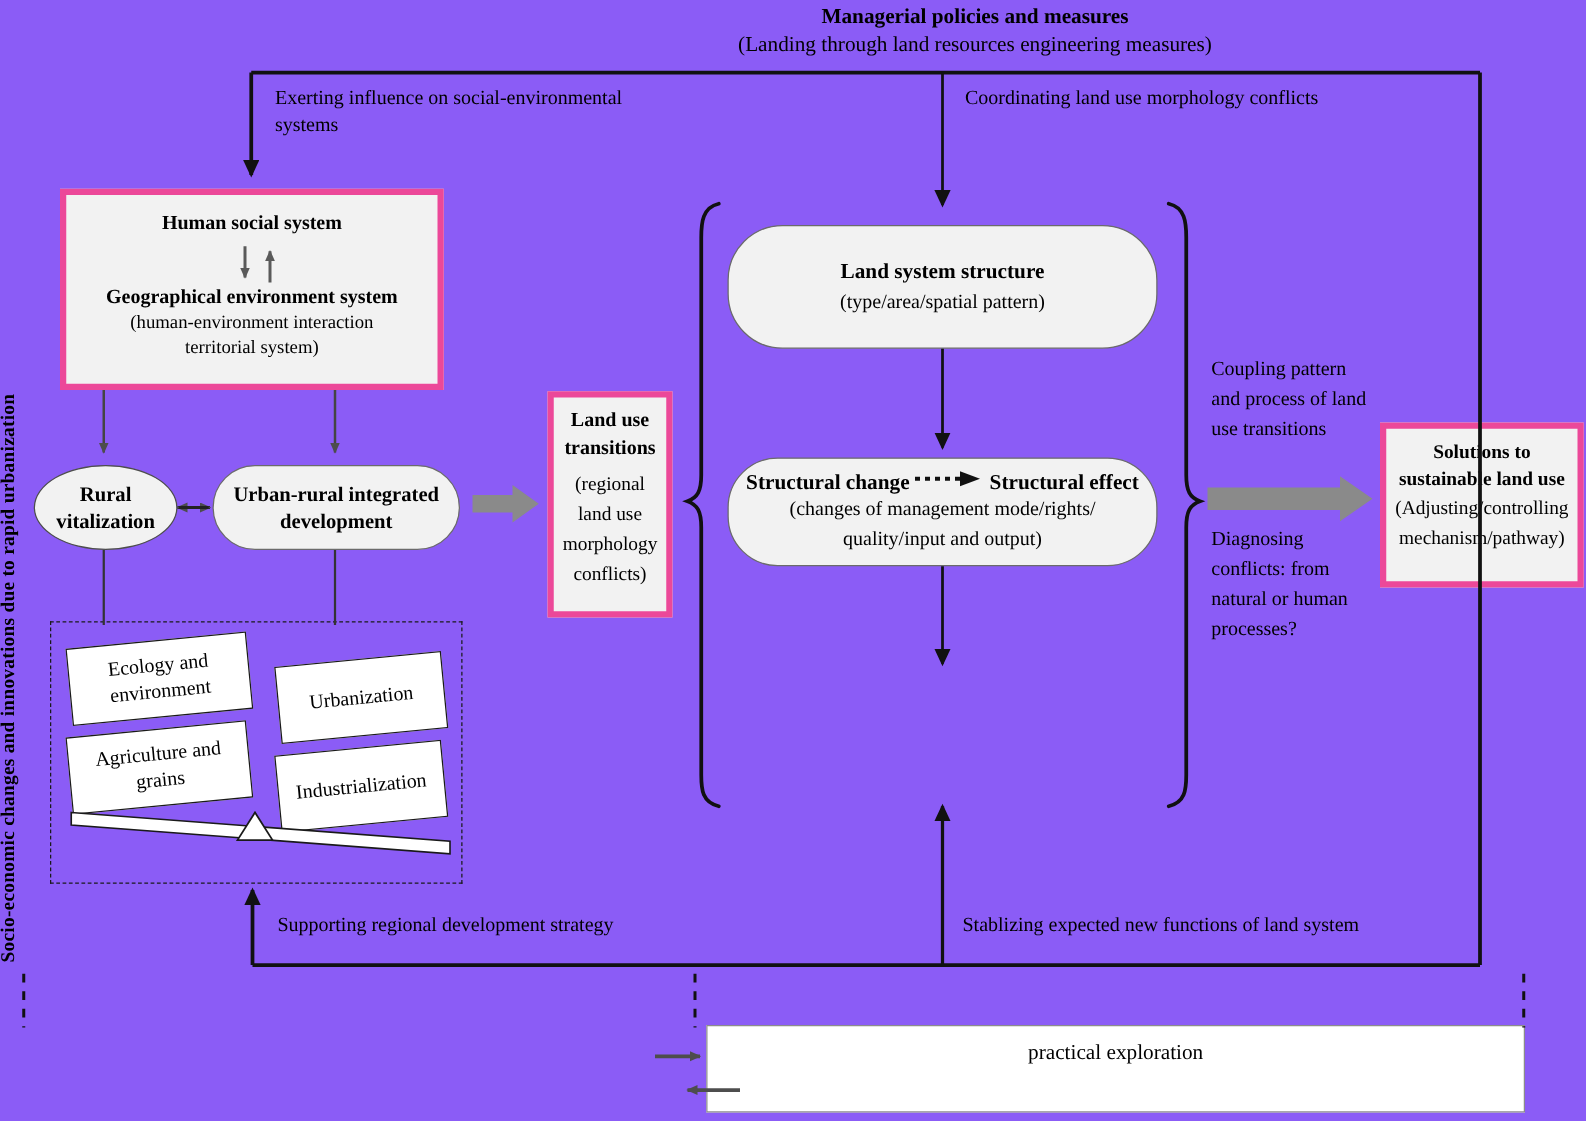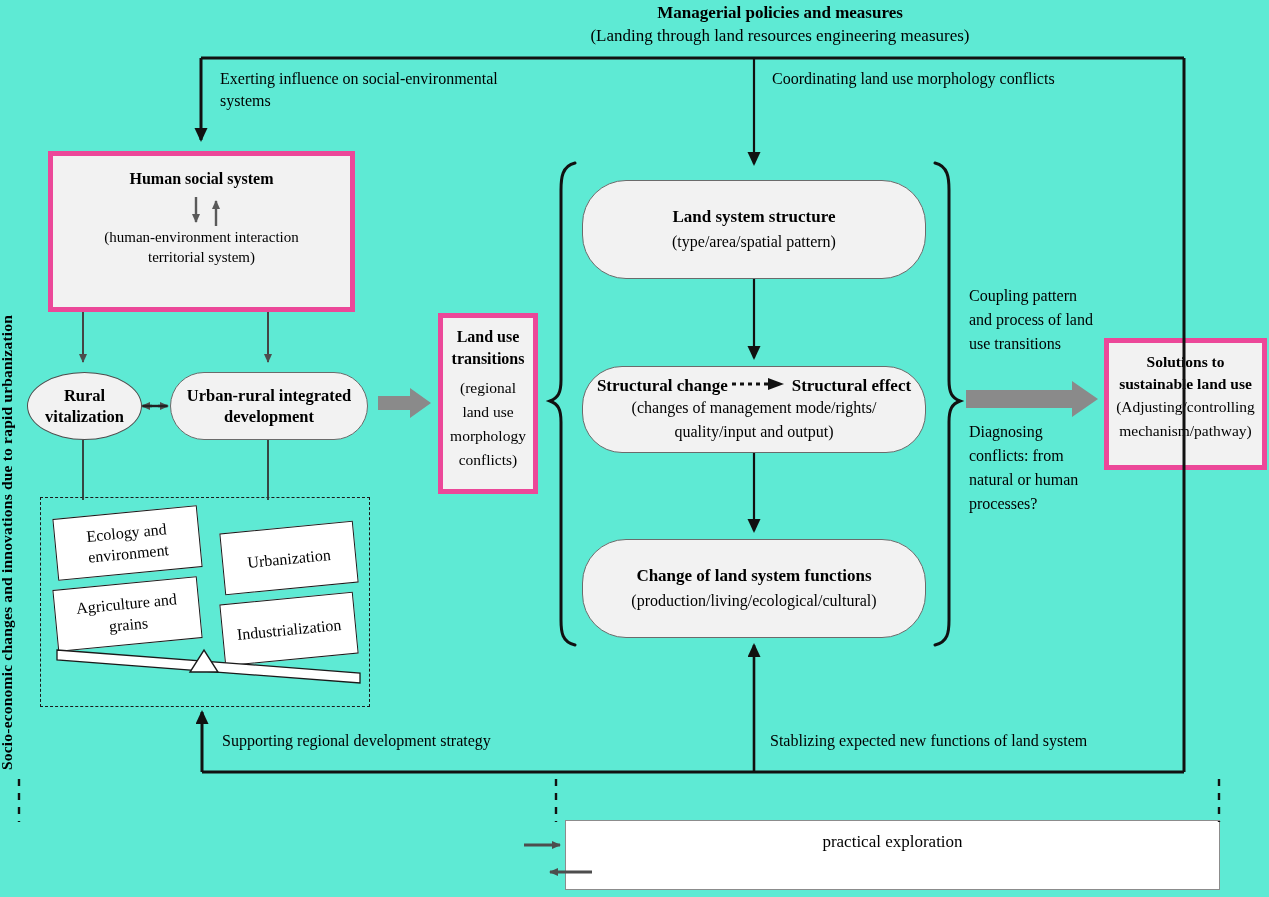--- a/index.html
+++ b/index.html
@@ -1,17 +1,17 @@
 <!DOCTYPE html>
 <html><head>
 <meta charset="utf-8">
 <style>
   html,body{margin:0;padding:0;background:#fff;}
   body{font-family:"Liberation Serif", serif;color:#000;}
-  #stage{position:relative;width:1269px;height:897px;overflow:hidden;background:#5eead4;}
+  #stage{position:relative;width:1269px;height:897px;overflow:hidden;background:#8b5cf6;}
   svg.layer{position:absolute;left:0;top:0;width:1269px;height:897px;pointer-events:none;}
 
   .hdr{position:absolute;text-align:center;}
   .hdr .t1{font-weight:bold;font-size:17px;line-height:22px;}
   .hdr .t2{font-size:17px;line-height:24px;}
 
   .vlabel{
     position:absolute;font-weight:bold;font-size:15.5px;
     writing-mode:vertical-rl;transform:rotate(180deg);
     letter-spacing:.2px;white-space:nowrap;
@@ -77,20 +77,21 @@
   <div class="vlabel" style="left:-2px;top:140px;height:630px;">Socio-economic changes and innovations due to rapid urbanization</div>
 
   <div class="cap" style="left:220px;top:68px;width:330px;">Exerting influence on social-environmental systems</div>
   <div class="cap" style="left:772px;top:68px;width:400px;">Coordinating land use morphology conflicts</div>
   <div class="cap" style="left:222px;top:730px;width:420px;">Supporting regional development strategy</div>
   <div class="cap" style="left:770px;top:730px;width:420px;">Stablizing expected new functions of land system</div>
 
   <div class="greybox hsys" style="left:48px;top:151px;width:307px;height:161px;">
     <div class="ln b" style="margin-top:12px;">Human social system</div>
     <div style="height:38px;"></div>
+    <div class="ln b">Geographical environment system</div>
     <div class="ln sub">(human-environment interaction</div>
     <div class="ln sub">territorial system)</div>
   </div>
 
   <div class="ellipse" style="left:27px;top:372px;width:115px;height:68px;">
     <span style="padding:0 24px;">Rural vitalization</span>
   </div>
 
   <div class="stadium rrect" style="left:170px;top:372px;width:198px;height:68px;">
     <span style="padding:0 12px;font-weight:bold;font-size:16.5px;line-height:21px;">Urban-rural integrated development</span>
@@ -134,24 +135,20 @@
     </div>
     <div style="font-size:16px;line-height:24px;">(changes of management mode/rights/</div>
     <div style="font-size:16px;line-height:24px;">quality/input and output)</div>
   </div>
 
   <div class="stadium rrect" style="left:582px;top:180px;width:344px;height:99px;">
     <div class="b" style="font-size:17px;line-height:24px;">Land system structure</div>
     <div style="font-size:16px;line-height:26px;">(type/area/spatial pattern)</div>
   </div>
 
-  <div class="stadium rrect" style="left:582px;top:539px;width:344px;height:99px;">
-    <div class="b" style="font-size:17px;line-height:24px;">Change of land system functions</div>
-    <div style="font-size:16px;line-height:26px;">(production/living/ecological/cultural)</div>
-  </div>
 
   <div class="sidecol" style="left:969px;top:284px;width:128px;">Coupling pattern and process of land use transitions</div>
   <div class="sidecol" style="left:969px;top:420px;width:132px;">Diagnosing conflicts: from natural or human processes?</div>
 
   <div class="greybox solbox" style="left:1104px;top:338px;width:163px;height:132px;padding-top:8px;">
     <div class="hd">Solutions to</div>
     <div class="hd">sustainable land use</div>
     <div>(Adjusting/controlling</div>
     <div>mechanism/pathway)</div>
   </div>

